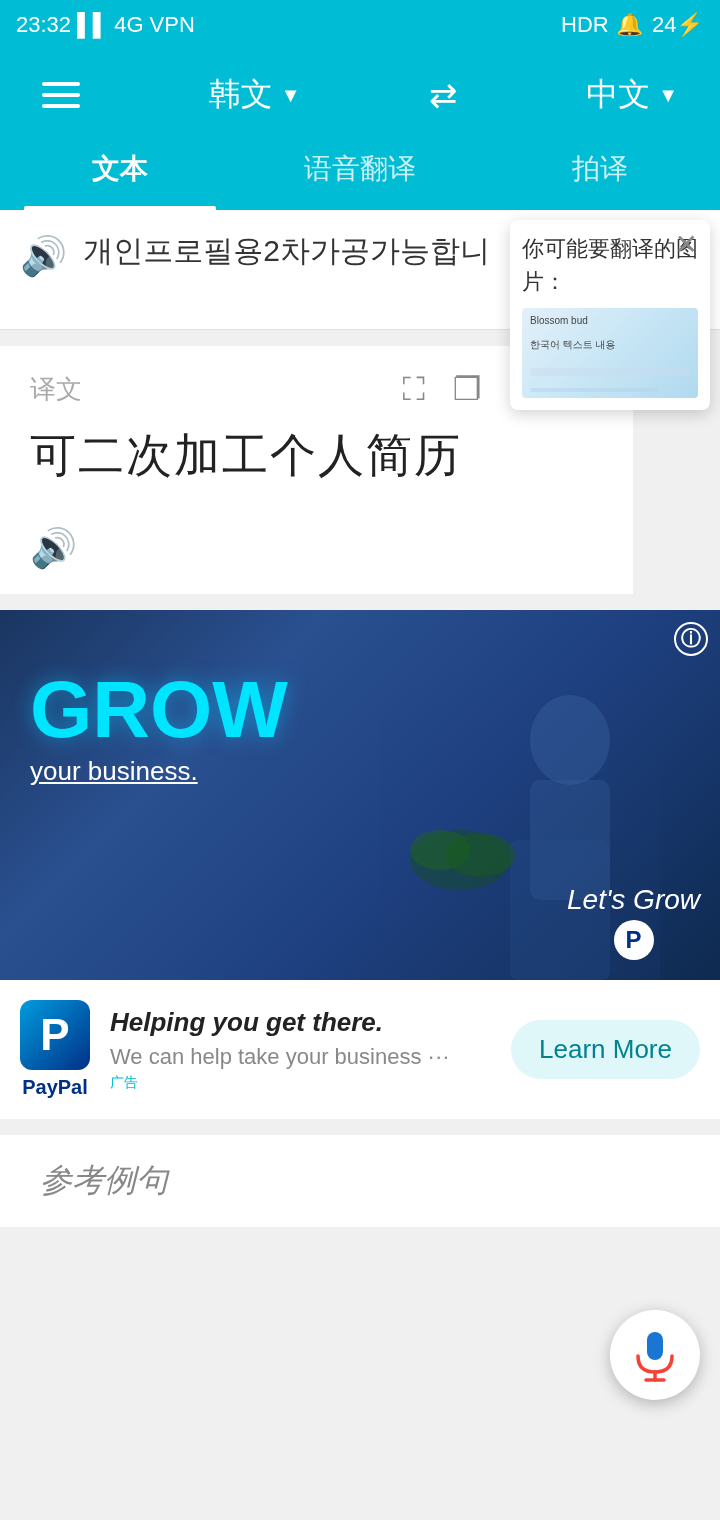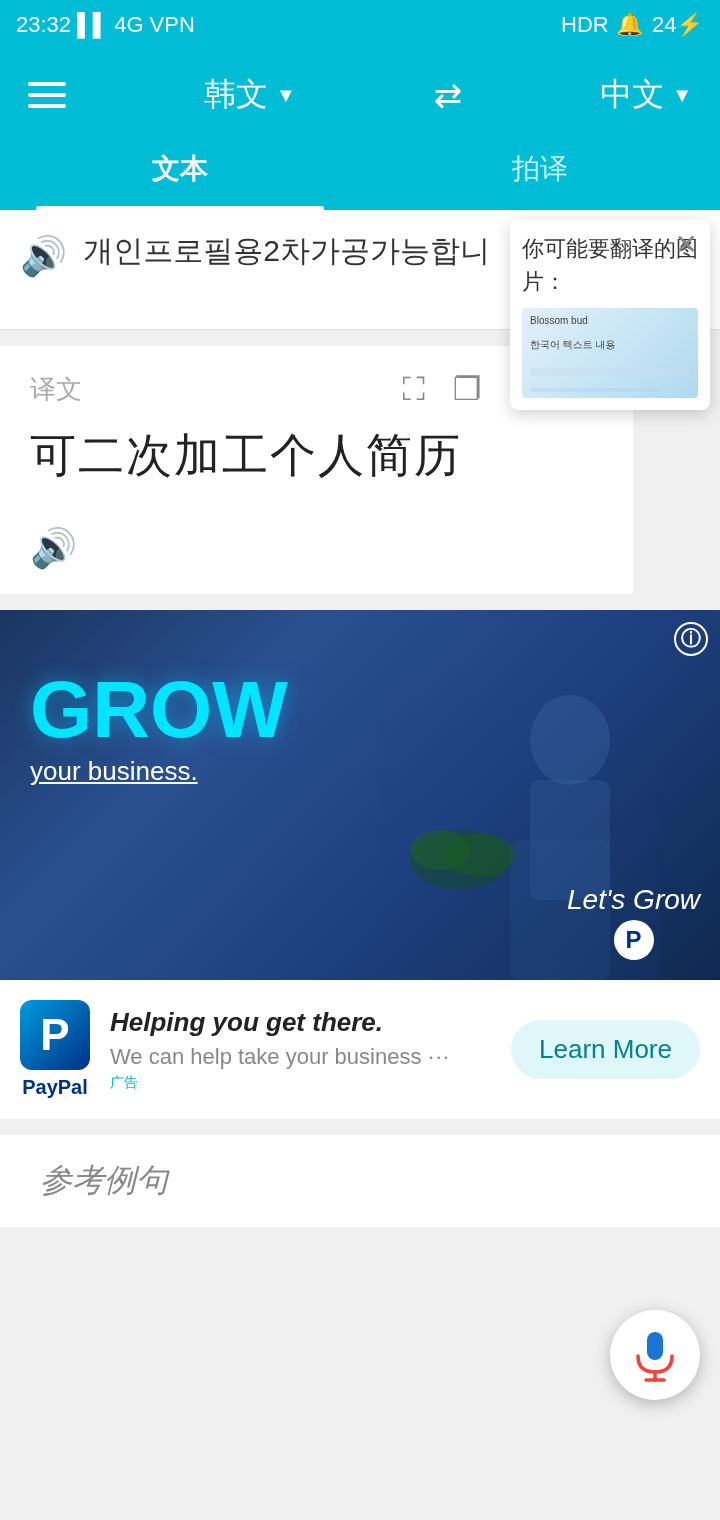--- a/index.html
+++ b/index.html
@@ -28,21 +28,21 @@
     .status-right { display: flex; align-items: center; gap: 8px; }
 
     
     .top-bar {
       width: 720px;
       height: 90px;
       background: #00BCD4;
       display: flex;
       align-items: center;
       justify-content: space-between;
-      padding: 0 28px;
+      padding: 0 42px;
     }
     .hamburger-icon {
       display: flex; flex-direction: column; gap: 7px; cursor: pointer;
     }
     .hamburger-icon span {
       display: block; width: 38px; height: 4px; background: white; border-radius: 2px;
     }
     .lang-selector {
       display: flex; align-items: center; gap: 8px; cursor: pointer;
     }
@@ -435,20 +435,23 @@
     <span class="lang-text">中文</span>
     <span class="lang-arrow">▼</span>
   </div>
 </div>
 
 <div class="tab-bar">
   <div class="tab-item active">
     <span class="tab-label">文本</span>
   </div>
   <div class="tab-item">
+    <span class="tab-label">语音翻译</span>
+  </div>
+  <div class="tab-item">
     <span class="tab-label">拍译</span>
   </div>
 </div>
 
 <div class="input-section">
   <span class="sound-icon-blue">🔊</span>
   <span class="input-text">개인프로필용2차가공가능합니</span>
 
   <div class="tooltip-popup">
     <span class="tooltip-close">✕</span>

